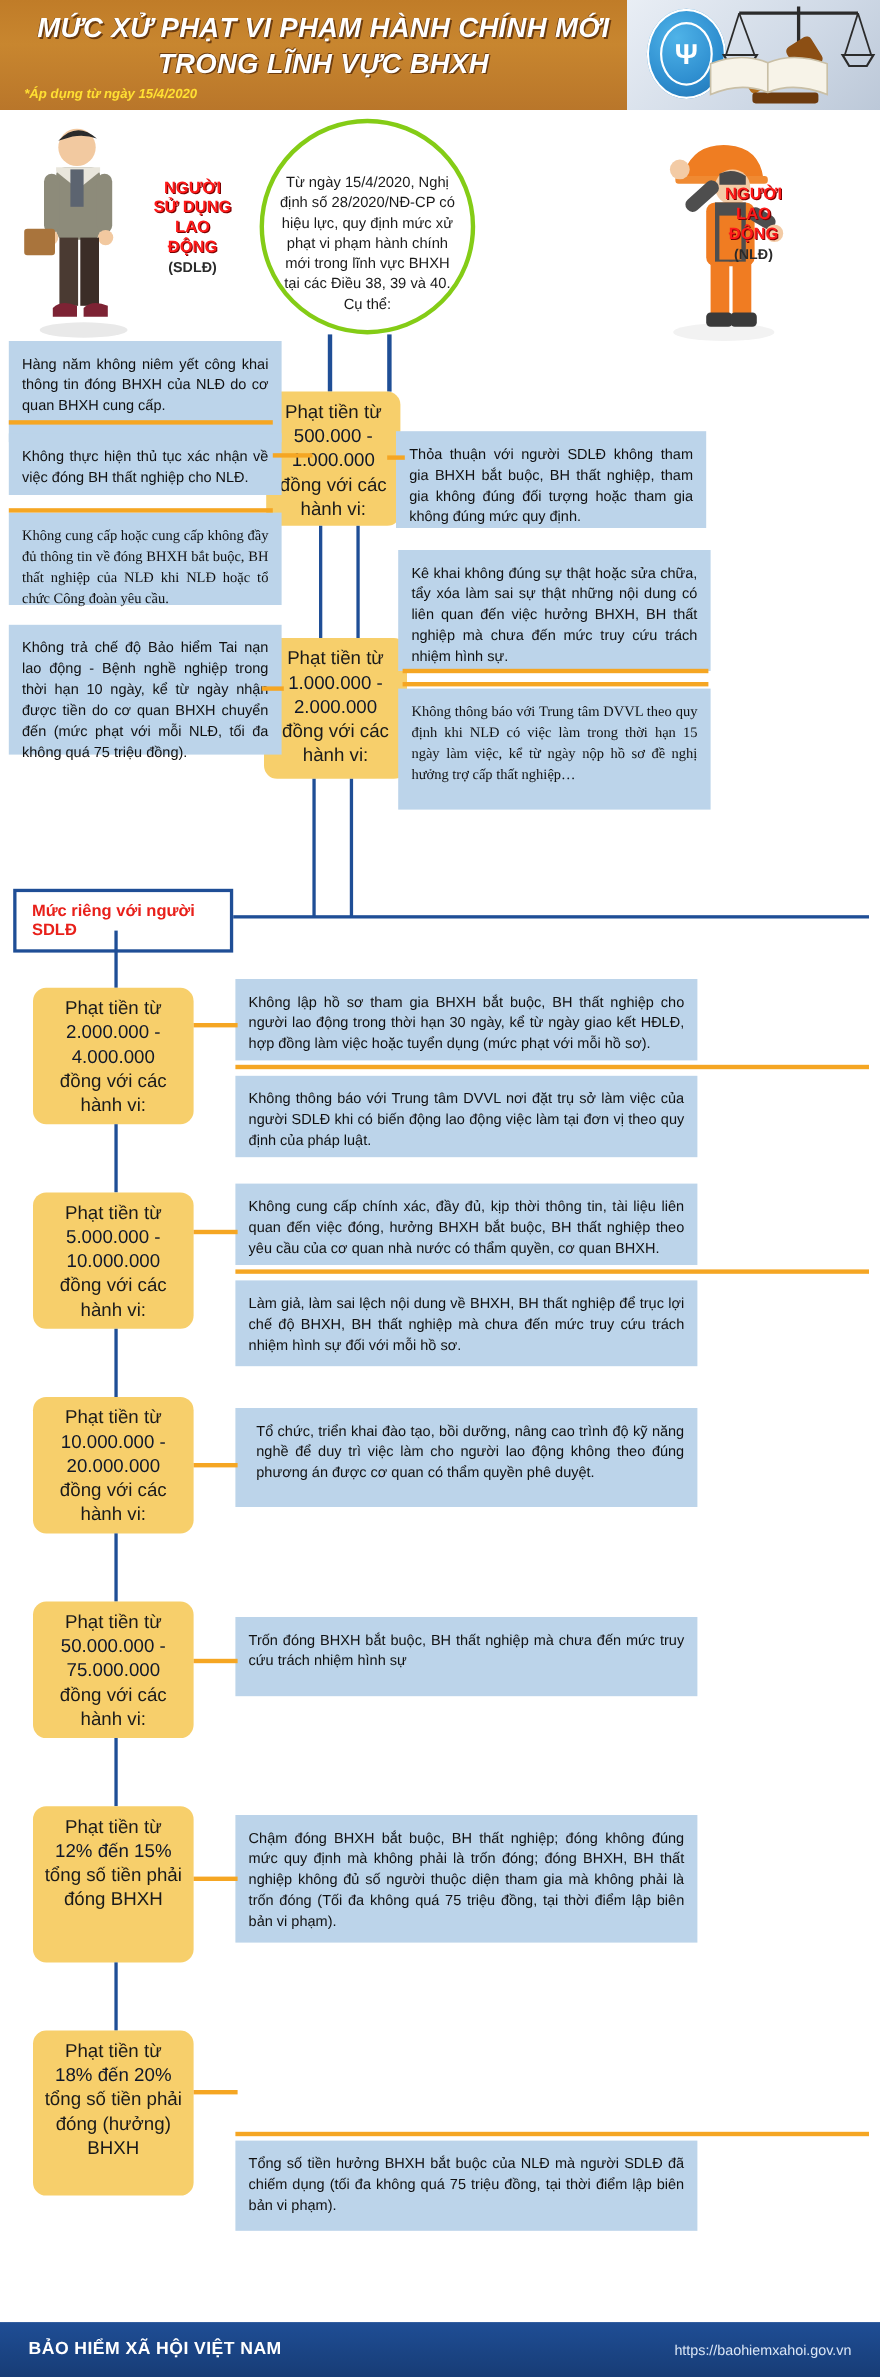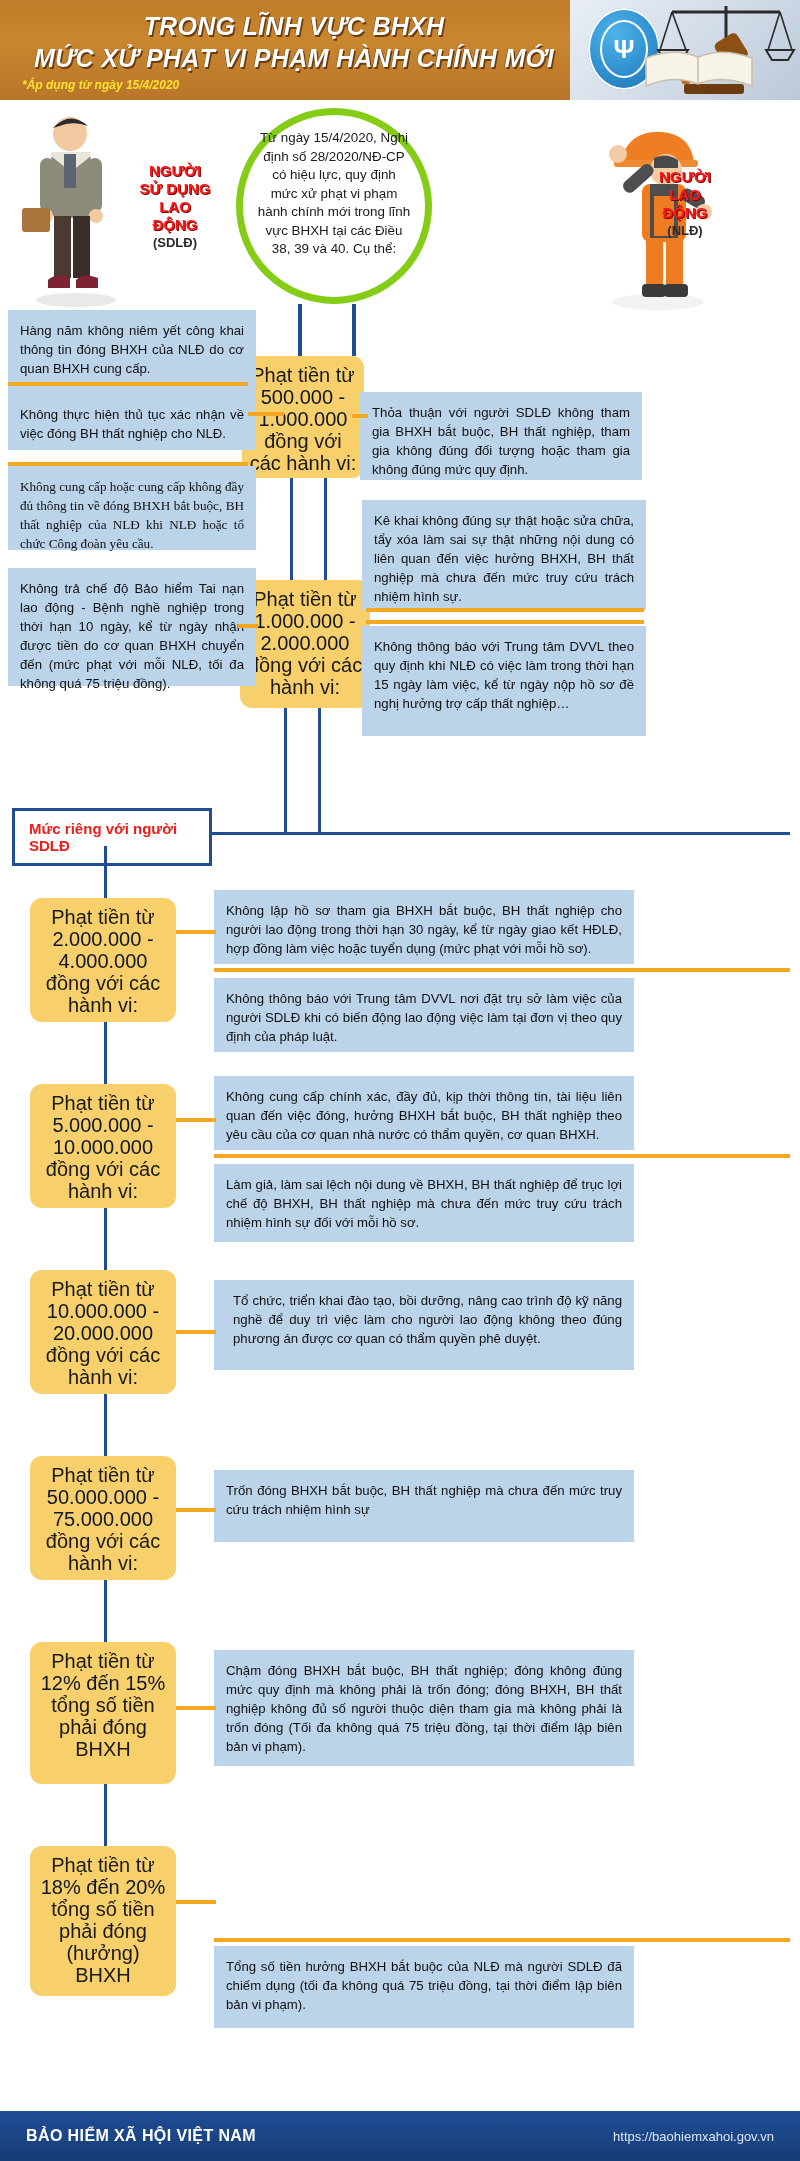--- a/index.html
+++ b/index.html
@@ -74,37 +74,37 @@
     text-align:justify;
   }
 
   .amount-box{
     position:absolute;
     background:#f7cf6b;
     border-radius:12px;
     box-sizing:border-box;
     text-align:center;
     color:#1a1a1a;
-    font-size:20px;
+    font-size:17px;
     line-height:22px;
     padding:8px 6px;
     font-weight:500;
   }
   .amount-box .red{
     color:#0f172a;font-weight:normal;display:block;
   }
 
   
   .center-circle{
     position:absolute;left:236px;top:108px;width:196px;height:196px;
     border-radius:50%;
     background:#ffffff;
-    border:7px solid #84cc16;
+    border:4px solid #84cc16;
     box-sizing:border-box;
-    display:flex;align-items:flex-start;justify-content:center;
+    display:flex;align-items:flex-end;justify-content:center;
     text-align:center;
     padding:14px;
   }
   .center-circle span{
     font-size:13.4px;line-height:18.5px;color:#1a1a1a;
   }
 
   
   .person-label{
     position:absolute;color:#ff1a1a;font-weight:bold;font-size:15px;
@@ -140,22 +140,22 @@
   .footer-left{color:#fff;font-weight:bold;font-size:16px;letter-spacing:.4px;}
   .footer-right{color:#dbe6f5;font-size:13px;}
 </style>
 </head>
 <body>
 
 <div id="page">
 
   <div class="header">
     <div class="header-title">
+      <div>MỨC XỬ PHẠT VI PHẠM HÀNH CHÍNH MỚI</div>
       <div>TRONG LĨNH VỰC BHXH</div>
-      <div>MỨC XỬ PHẠT VI PHẠM HÀNH CHÍNH MỚI</div>
     </div>
     <div class="header-sub">*Áp dụng từ ngày 15/4/2020</div>
 
     <div class="header-art">
 
       <div class="logo-circle">
         <div class="logo-inner">Ψ</div>
       </div>
 
       <svg class="scale-svg" width="140" height="100" viewBox="0 0 140 100">
@@ -269,21 +269,21 @@
   </div>
 
   <div class="info-box" style="left:8px;top:568px;width:248px;height:118px;">
     <span>Không trả chế độ Bảo hiểm Tai nạn lao động - Bệnh nghề nghiệp trong thời hạn 10 ngày, kể từ ngày nhận được tiền do cơ quan BHXH chuyển đến (mức phạt với mỗi NLĐ, tối đa không quá 75 triệu đồng).</span>
   </div>
   <div class="orange-line" style="left:238px;top:624px;width:20px;"></div>
 
   <div class="info-box" style="left:362px;top:500px;width:284px;height:110px;">Kê khai không đúng sự thật hoặc sửa chữa, tẩy xóa làm sai sự thật những nội dung có liên quan đến việc hưởng BHXH, BH thất nghiệp mà chưa đến mức truy cứu trách nhiệm hình sự.</div>
   <div class="orange-line" style="left:366px;top:608px;width:278px;"></div>
 
-  <div class="info-box" style="left:362px;top:626px;width:284px;height:110px;">Không thông báo với Trung tâm DVVL theo quy định khi NLĐ có việc làm trong thời hạn 15 ngày làm việc, kể từ ngày nộp hồ sơ đề nghị hưởng trợ cấp thất nghiệp…</div>
+  <div class="info-box" style="left:362px;top:626px;width:284px;height:110px;font-family:Liberation Serif, serif;">Không thông báo với Trung tâm DVVL theo quy định khi NLĐ có việc làm trong thời hạn 15 ngày làm việc, kể từ ngày nộp hồ sơ đề nghị hưởng trợ cấp thất nghiệp…</div>
   <div class="orange-line" style="left:366px;top:620px;width:278px;"></div>
 
   <div class="blue-line" style="left:284px;top:708px;width:3px;height:126px;"></div>
   <div class="blue-line" style="left:318px;top:708px;width:3px;height:126px;"></div>
   <div class="hr-blue" style="left:210px;top:832px;width:580px;"></div>
 
   <div class="muc-rieng" style="left:12px;top:808px;width:200px;">Mức riêng với người SDLĐ</div>
   <div class="blue-line" style="left:104px;top:846px;width:3px;height:52px;"></div>
 
   <div class="amount-box" style="left:30px;top:898px;width:146px;height:124px;">

